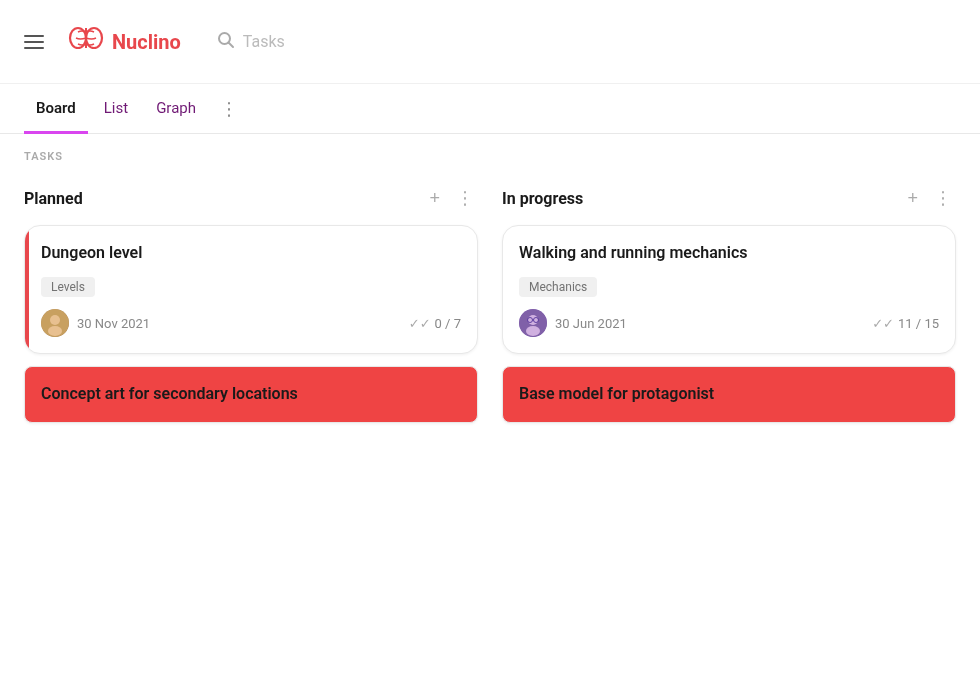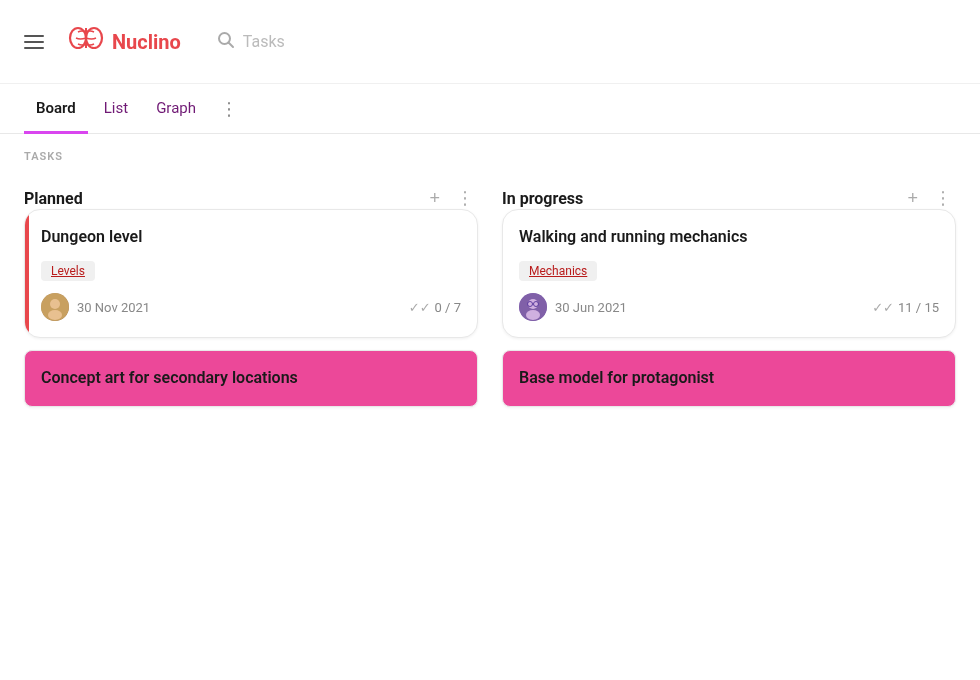--- a/index.html
+++ b/index.html
@@ -113,20 +113,21 @@
       overflow-x: auto;
     }
     .board-column {
       flex: 1;
       min-width: 0;
     }
     .column-header {
       display: flex;
       align-items: center;
       justify-content: space-between;
+      margin-bottom: 16px;
     }
     .column-title {
       font-size: 16px;
       font-weight: 700;
       color: #1a1a1a;
     }
     .column-actions {
       display: flex;
       align-items: center;
       gap: 8px;
@@ -164,26 +165,25 @@
     .card-title {
       font-size: 16px;
       font-weight: 600;
       color: #1a1a1a;
       margin-bottom: 12px;
       line-height: 1.4;
     }
     .card-tag {
       display: inline-block;
       background: #f0f0f0;
-      color: #b91c1c;
+      color: #737373;
       font-size: 12px;
       padding: 3px 10px;
       border-radius: 4px;
       margin-bottom: 12px;
-      text-decoration: underline;
     }
     .card-footer {
       display: flex;
       align-items: center;
       justify-content: space-between;
     }
     .avatar-date {
       display: flex;
       align-items: center;
       gap: 8px;
@@ -228,21 +228,21 @@
       font-size: 13px;
       color: #888;
     }
     .double-check-icon {
       color: #aaa;
       font-size: 13px;
     }
 
     
     .card-partial {
-      background: #ec4899;
+      background: #ef4444;
       border-radius: 8px;
       border: 1px solid #e8e8e8;
       padding: 16px;
       box-shadow: 0 1px 3px rgba(0,0,0,0.06);
     }
     .card-partial .card-title {
       margin-bottom: 0;
     }
   </style>
 </head>

